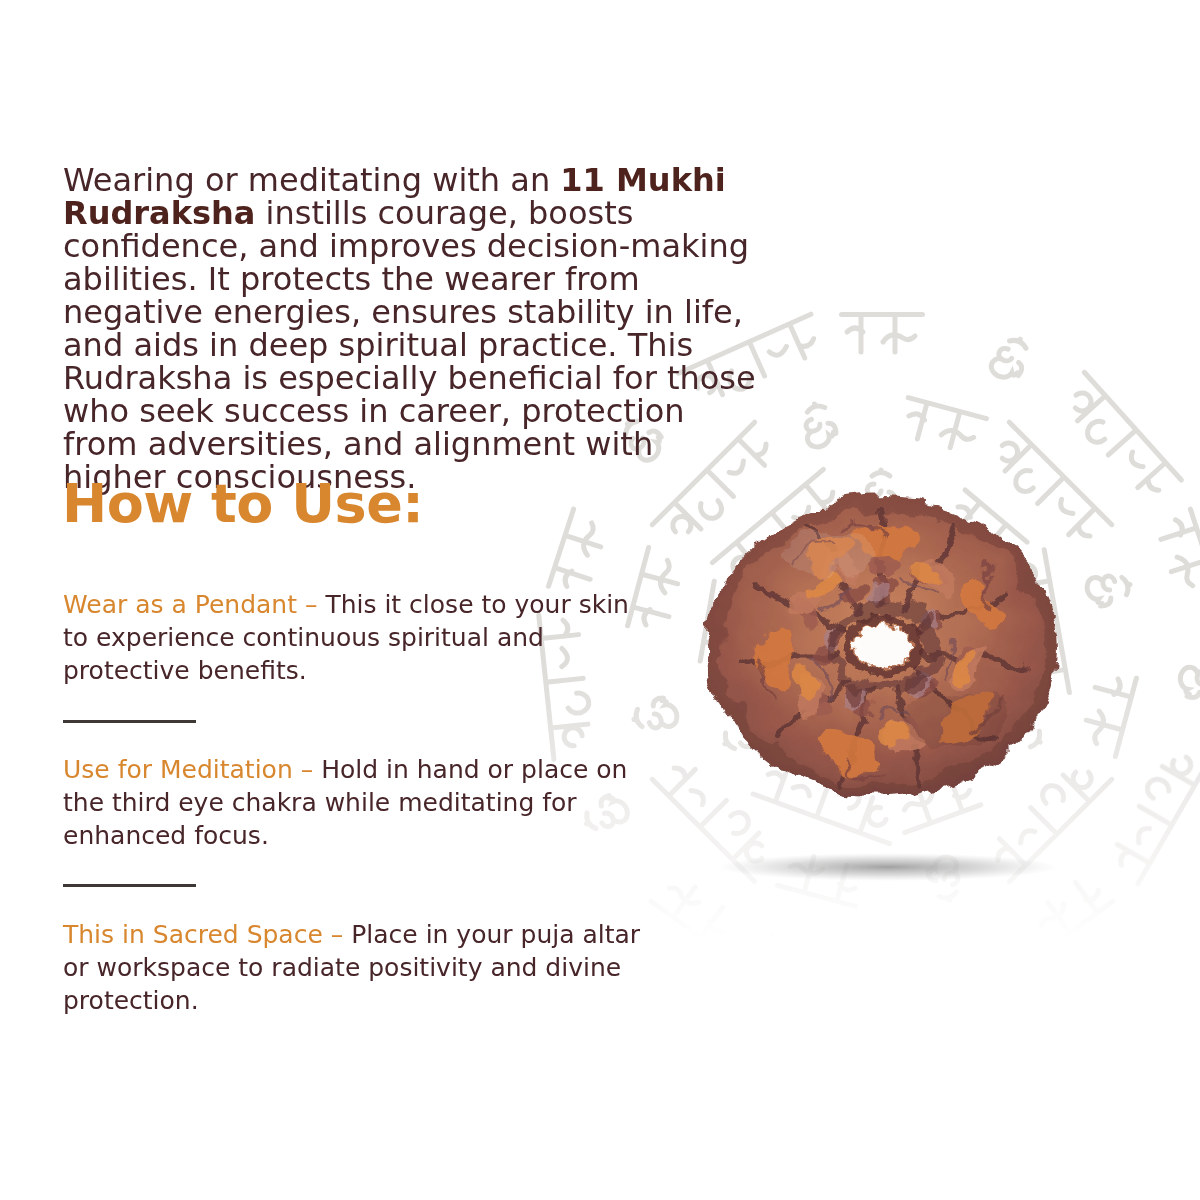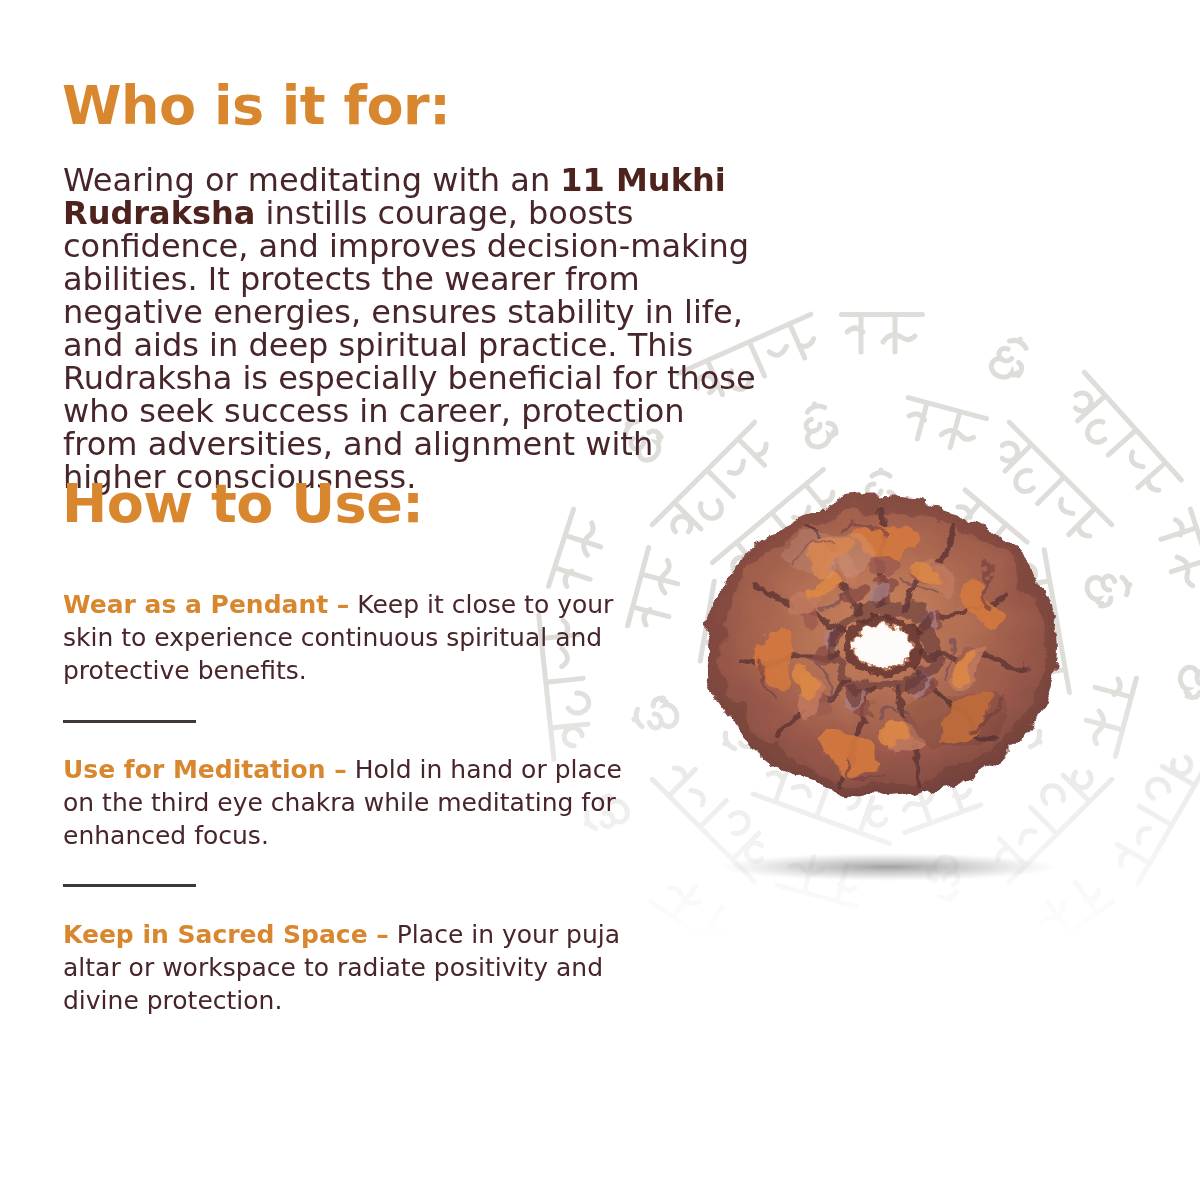--- a/index.html
+++ b/index.html
@@ -29,21 +29,21 @@
     position:absolute;left:63px;top:164px;width:700px;margin:0;
     color:var(--body_text,#472529);
     font-size:32px;line-height:33px;
   }
   .para b{color:var(--bold_text,#4F231D);font-weight:700;}
   .usage{
     position:absolute;left:63px;width:585px;
     color:var(--body_text,#472529);
     font-size:25px;line-height:33px;
   }
-  .usage .lead{color:var(--accent_orange,#D8872F);font-weight:700;}
+  .usage .lead{color:var(--accent_orange,#D8872F);font-weight:400;}
   .usage-0{top:588px;}
   .usage-1{top:753px;}
   .usage-2{top:918px;}
   .rule{
     position:absolute;left:63px;width:133px;height:3px;
     background:var(--divider,#3E3937);border:none;margin:0;
   }
   .rule-0{top:720px;}
   .rule-1{top:884px;}
   .watermark{position:absolute;left:0;top:0;width:1200px;height:1200px;pointer-events:none;}
@@ -116,42 +116,41 @@
       <use href="#wmWord1" transform="rotate(-80 882 652) translate(839 472)"></use>
       <use href="#wmWord2" transform="rotate(-40 882 652) translate(807 472)"></use>
       <use href="#wmOm" transform="rotate(0 882 652) translate(862 472)"></use>
       <use href="#wmWord1" transform="rotate(40 882 652) translate(839 472)"></use>
       <use href="#wmWord2" transform="rotate(80 882 652) translate(807 472)"></use>
       <use href="#wmOm" transform="rotate(120 882 652) translate(862 472)"></use>
       <use href="#wmWord1" transform="rotate(160 882 652) translate(839 472)"></use>
     </g>
   </svg>
 
-  <h1 class="heading h1">Who is it for:</h1>
 
   <p class="para"><span>Wearing or meditating with an </span><b>11 Mukhi Rudraksha</b><span> instills courage, boosts confidence, and improves decision-making abilities. It protects the wearer from negative energies, ensures stability in life, and aids in deep spiritual practice. This Rudraksha is especially beneficial for those who seek success in career, protection from adversities, and alignment with higher consciousness.</span></p>
 
   <h2 class="heading h2">How to Use:</h2>
 
   <div class="usage usage-0">
     <span class="lead">Wear as a Pendant –</span>
-    <span class="body">Keep it close to your skin to experience continuous spiritual and protective benefits.</span>
+    <span class="body">This it close to your skin to experience continuous spiritual and protective benefits.</span>
   </div>
 
   <div class="rule rule-0"></div>
 
   <div class="usage usage-1">
     <span class="lead">Use for Meditation –</span>
     <span class="body">Hold in hand or place on the third eye chakra while meditating for enhanced focus.</span>
   </div>
 
   <div class="rule rule-1"></div>
 
   <div class="usage usage-2">
-    <span class="lead">Keep in Sacred Space –</span>
+    <span class="lead">This in Sacred Space –</span>
     <span class="body">Place in your puja altar or workspace to radiate positivity and divine protection.</span>
   </div>
 
   <svg class="bead" viewBox="0 0 385 430" role="img" aria-label="11 Mukhi Rudraksha bead">
     <defs>
       <radialGradient id="beadG" cx="48%" cy="42%" r="62%">
         <stop offset="0%" stop-color="#c9845e"></stop>
         <stop offset="40%" stop-color="#b26e53"></stop>
         <stop offset="70%" stop-color="#99584a"></stop>
         <stop offset="100%" stop-color="#7b473f"></stop>

